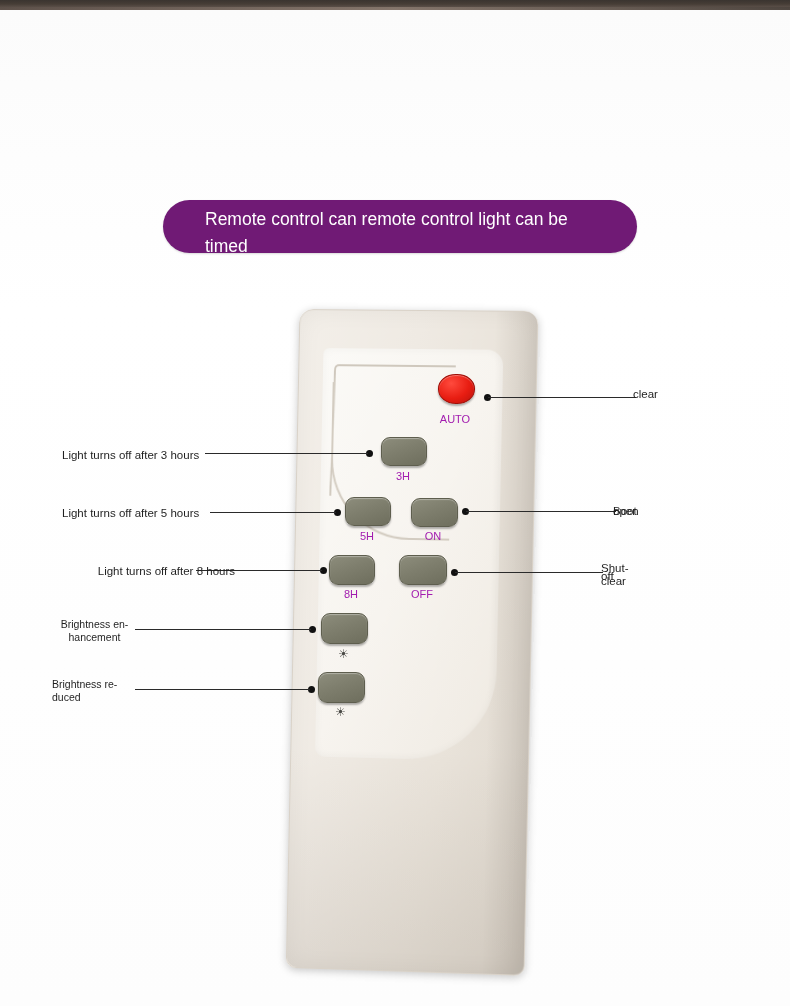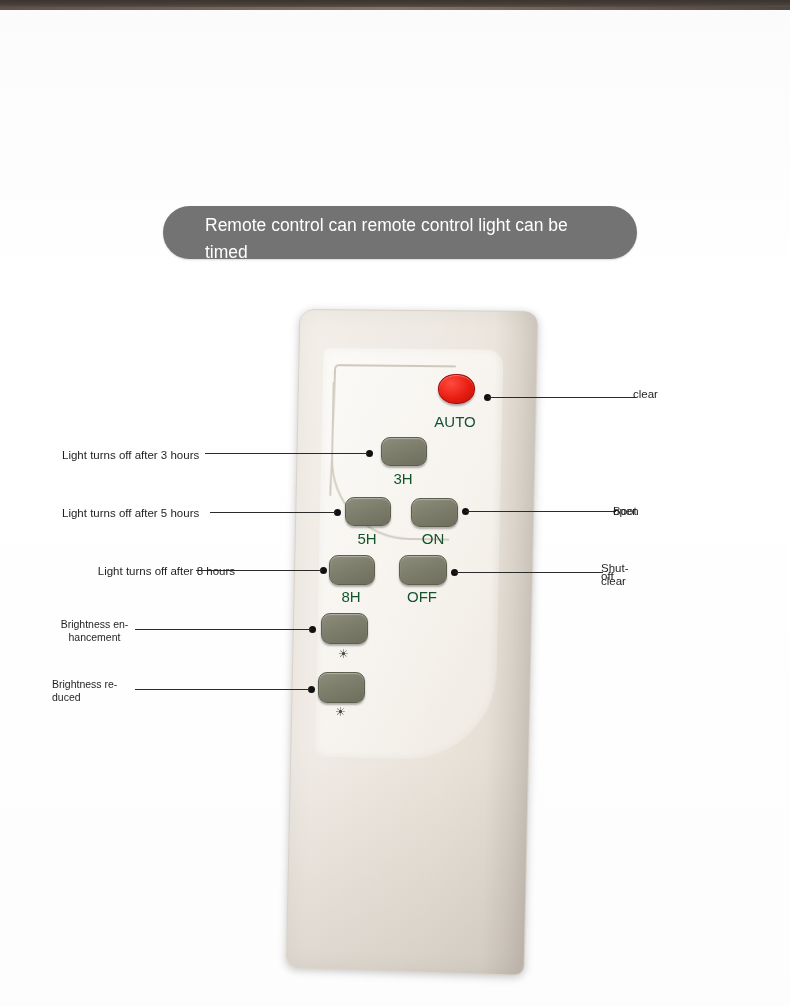--- a/index.html
+++ b/index.html
@@ -54,24 +54,24 @@
     line-height: 48px;
     color: #2d2d2d;
     font-weight: 400;
     letter-spacing: .2px;
   }
 
   
   .banner {
     position: absolute;
     left: 163px;
-    top: 206px;
+    top: 200px;
     width: 474px;
     height: 53px;
-    background: #737373;
+    background: #701a75;
     border-radius: 27px;
     box-shadow: 0 1px 2px rgba(0,0,0,.15);
   }
   .banner-text {
     position: absolute;
     left: 42px;
     top: 6px;
     width: 400px;
     color: #ffffff;
     font-size: 17.5px;
@@ -153,22 +153,22 @@
     box-shadow: 0 2px 2px rgba(0,0,0,.30), inset 0 1px 1px rgba(255,255,255,.35);
     border: 1px solid #5e5e4e;
   }
   .btn.red {
     background: radial-gradient(ellipse at 35% 30%, #ff4a3d 0%, #e81d12 55%, #b9120a 100%);
     border: 1px solid #9e0f08;
     border-radius: 50%;
   }
   .btn-label {
     position: absolute;
-    font-size: 15px;
-    color: #14532d;
+    font-size: 11px;
+    color: #a21caf;
     text-align: center;
     font-weight: 400;
   }
   .sun-glyph{
     position:absolute;
     width:13px;height:13px;
     color:#4a4a46;
     font-size:12px;
     line-height:13px;
     text-align:center;

